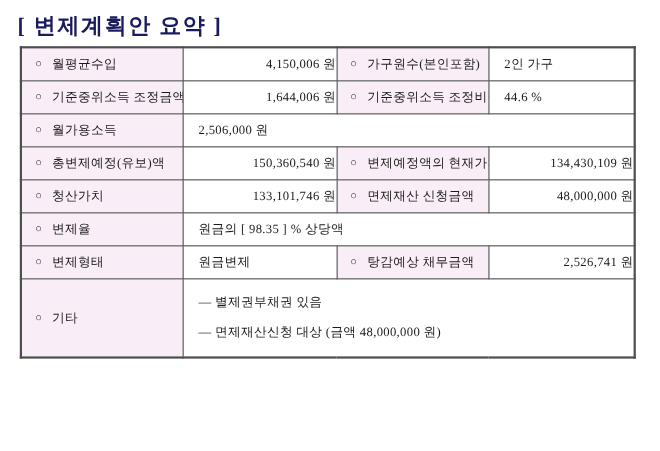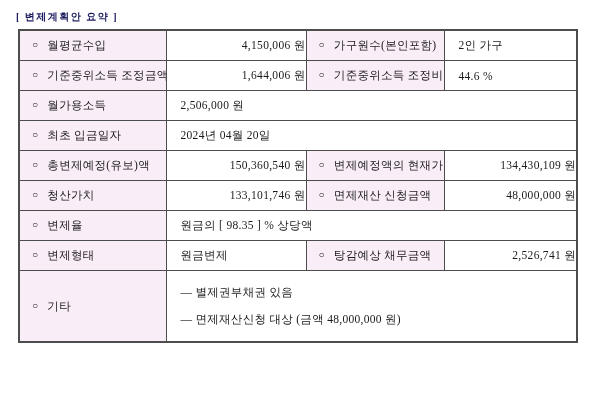--- a/index.html
+++ b/index.html
@@ -10,30 +10,30 @@
     background: #ffffff;
     font-family: "Liberation Serif", "DejaVu Serif", serif;
     color: #1a1a1a;
     position: relative;
     overflow: hidden;
   }
   .page-title {
     position: absolute;
     left: 16px;
     top: 10px;
-    font-size: 10px;
+    font-size: 20px;
     font-weight: bold;
     color: #1a1a5e;
     letter-spacing: 1.5px;
     white-space: nowrap;
   }
   table.summary {
     position: absolute;
     left: 18px;
-    top: 29px;
+    top: 42px;
     width: 558px;
     border-collapse: collapse;
     table-layout: fixed;
     border: 2px solid #4d4d4d;
   }
   td {
     border: 1px solid #4d4d4d;
     font-size: 11.5px;
     height: 29px;
     padding: 0;
@@ -84,24 +84,20 @@
       <td class="label"><span class="bullet">○</span><span>기준중위소득 조정금액</span></td>
       <td class="val num">1,644,006 원</td>
       <td class="label"><span class="bullet">○</span><span>기준중위소득 조정비율</span></td>
       <td class="val left">44.6 %</td>
     </tr>
     <tr>
       <td class="label"><span class="bullet">○</span><span>월가용소득</span></td>
       <td class="val left" colspan="3">2,506,000 원</td>
     </tr>
     <tr>
-      <td class="label"><span class="bullet">○</span><span>최초 입금일자</span></td>
-      <td class="val left" colspan="3">2024년 04월 20일</td>
-    </tr>
-    <tr>
       <td class="label"><span class="bullet">○</span><span>총변제예정(유보)액</span></td>
       <td class="val num">150,360,540 원</td>
       <td class="label"><span class="bullet">○</span><span>변제예정액의 현재가치</span></td>
       <td class="val num">134,430,109 원</td>
     </tr>
     <tr>
       <td class="label"><span class="bullet">○</span><span>청산가치</span></td>
       <td class="val num">133,101,746 원</td>
       <td class="label"><span class="bullet">○</span><span>면제재산 신청금액</span></td>
       <td class="val num">48,000,000 원</td>

